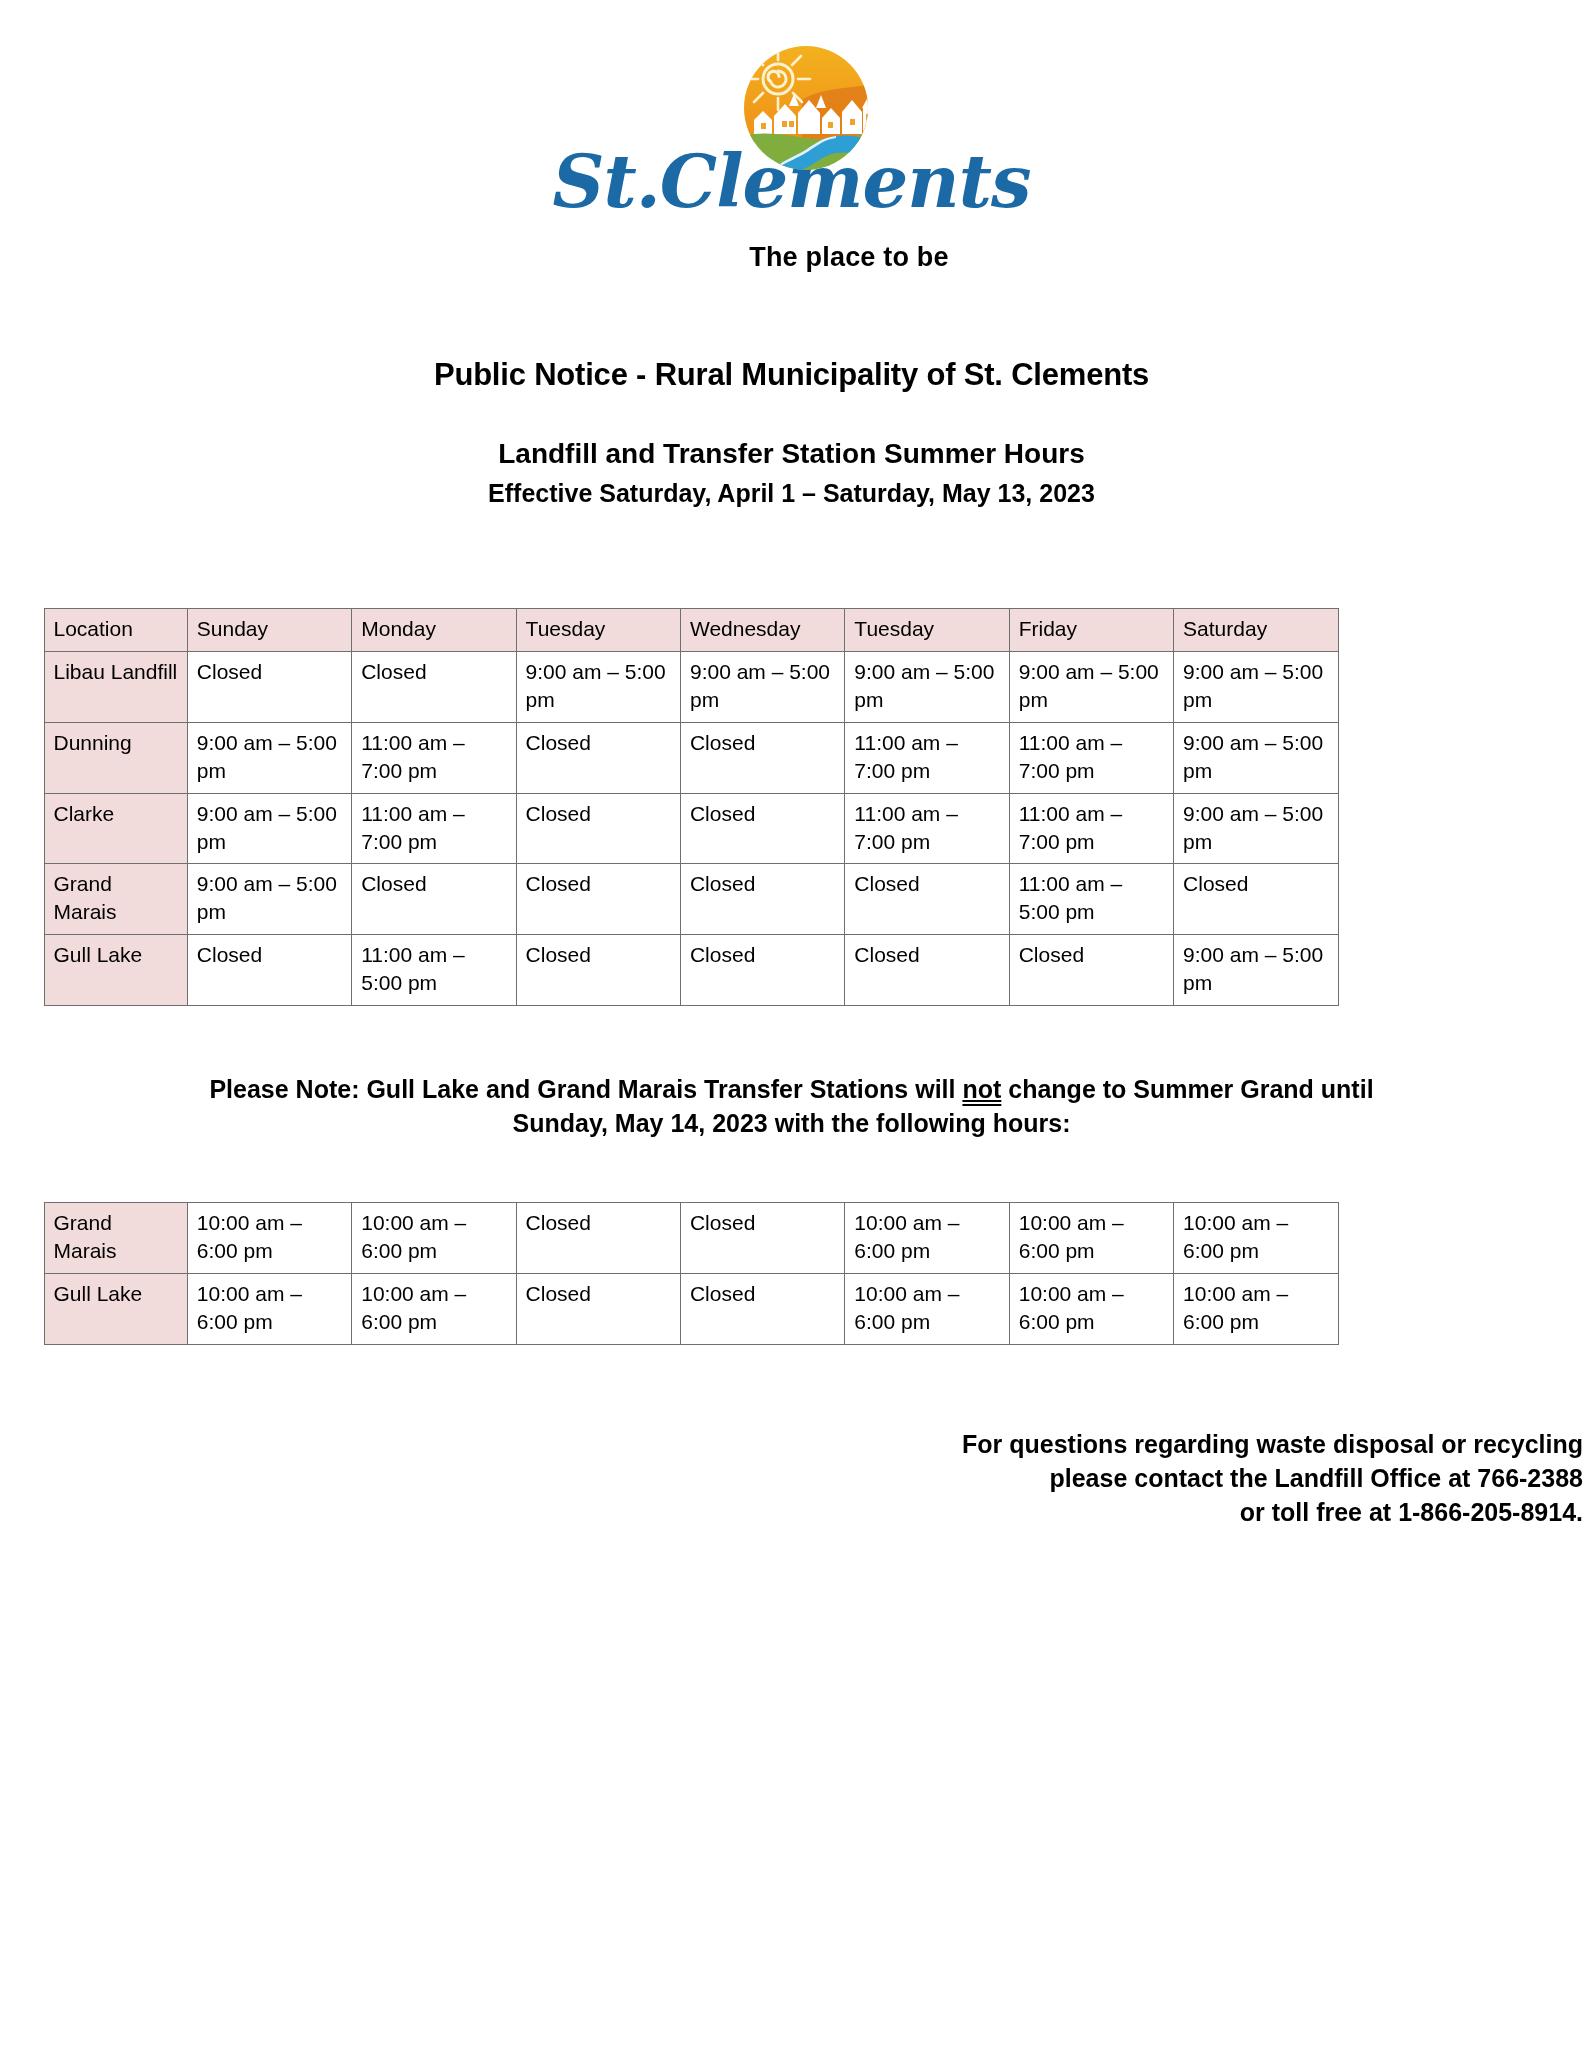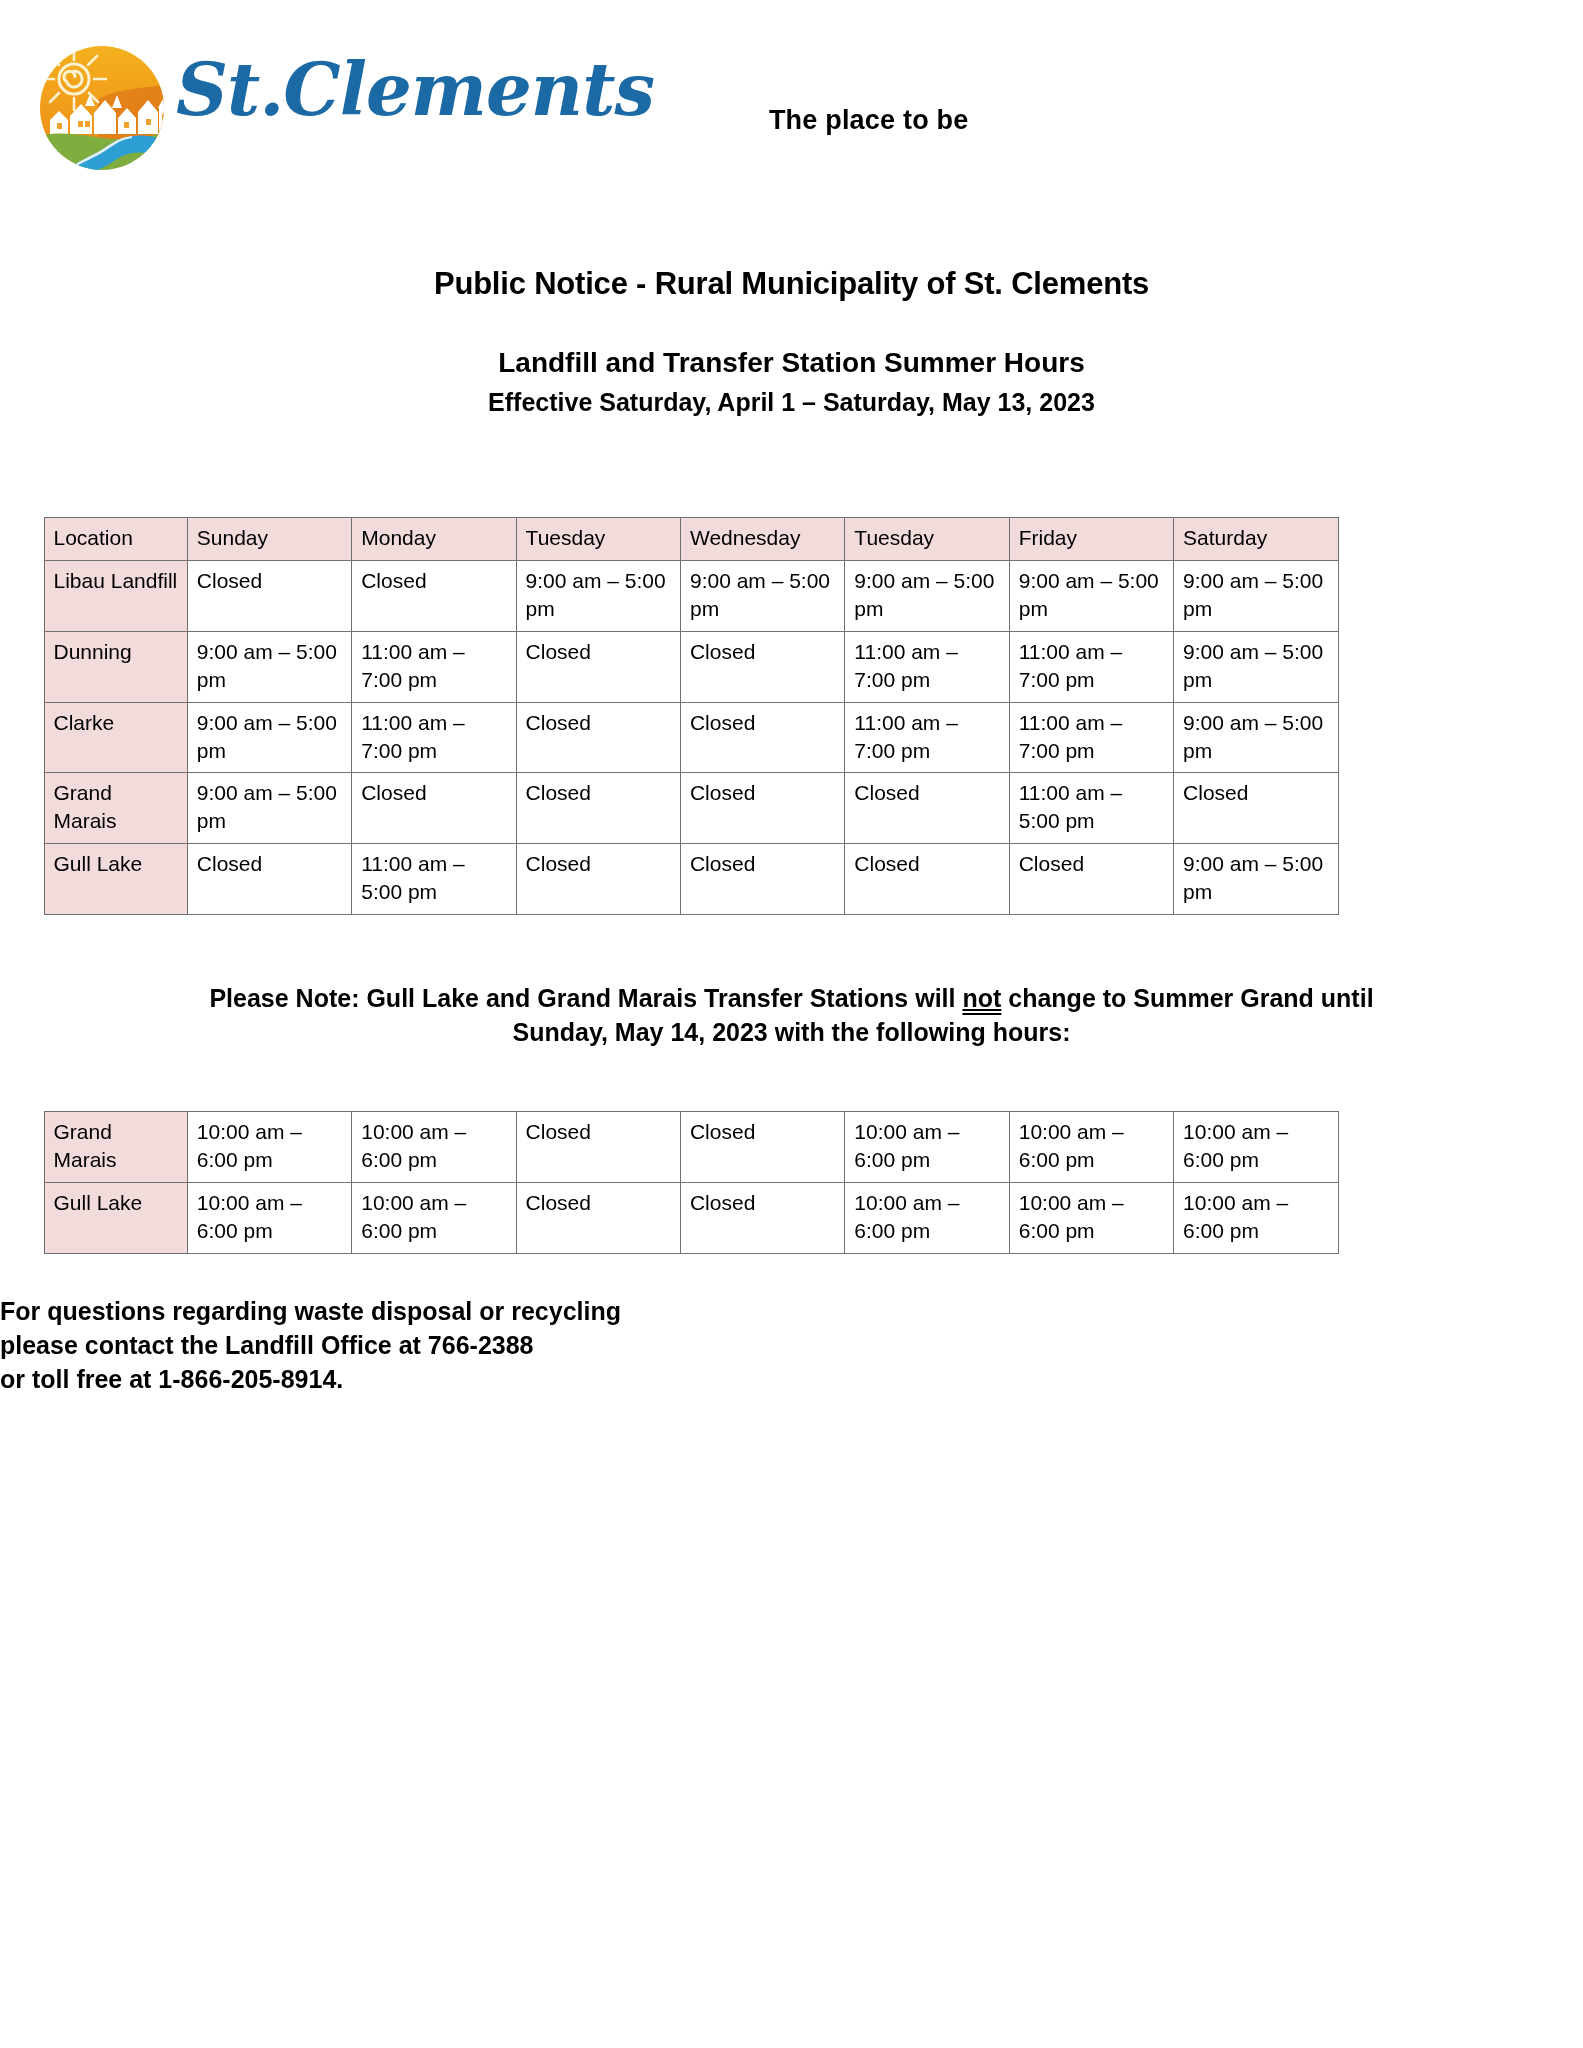--- a/index.html
+++ b/index.html
@@ -20,21 +20,21 @@
     height: 2048px;
     position: relative;
     background: #fff;
   }
 
   
   .logo-block {
     width: 100%;
     padding-top: 34px;
     display: flex;
-    flex-direction: row;
+    flex-direction: column;
     align-items: center;
   }
   .logo-mark {
     width: 148px;
     height: 148px;
     position: relative;
     margin-left: 28px;
   }
   .logo-word {
     margin-top: -36px;
@@ -120,22 +120,22 @@
     font-weight: 700;
     line-height: 1.36;
   }
   .note-block u {
     text-decoration: underline;
     text-decoration-style: double;
   }
 
   
   .footer-block {
-    margin-top: 40px;
-    text-align: left;
+    margin-top: 82px;
+    text-align: right;
     font-size: 25px;
     font-weight: 700;
     line-height: 1.36;
   }
 </style>
 </head>
 <body>
 
 <div class="page">
 

